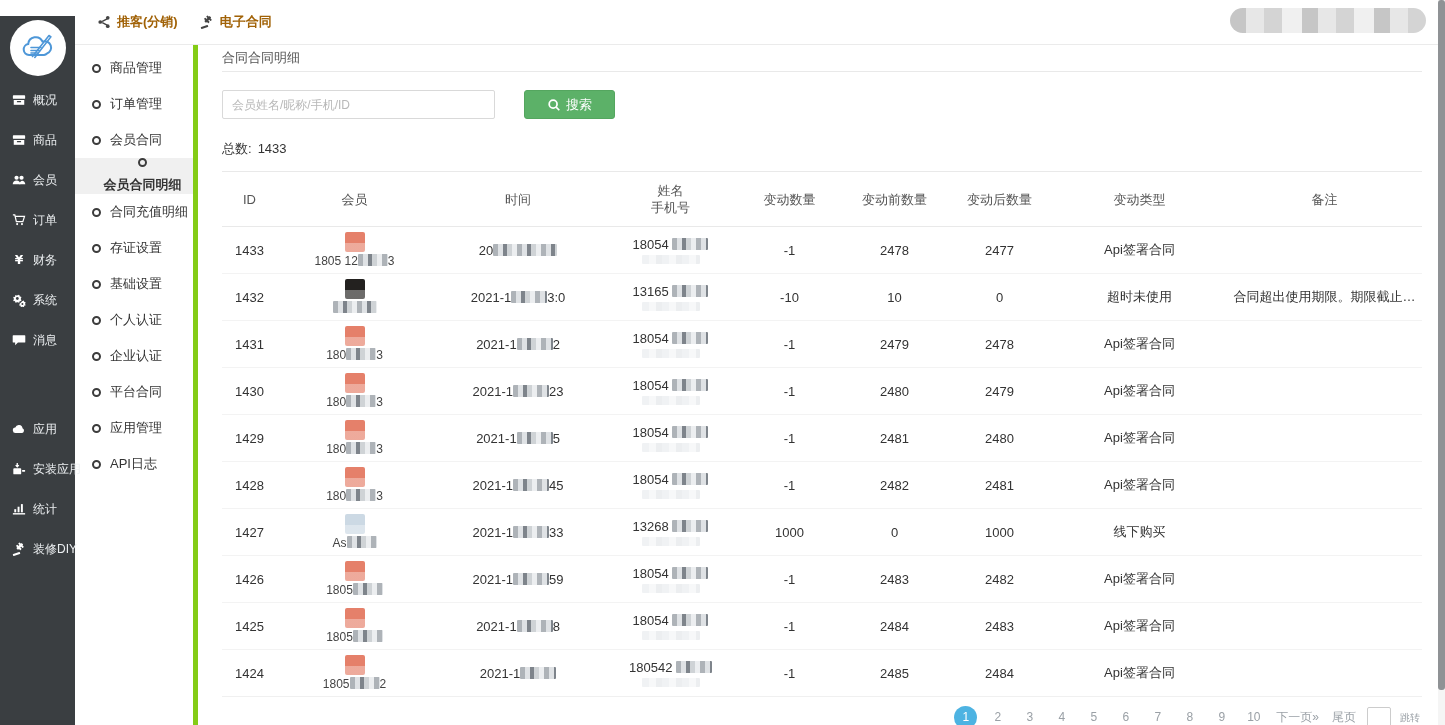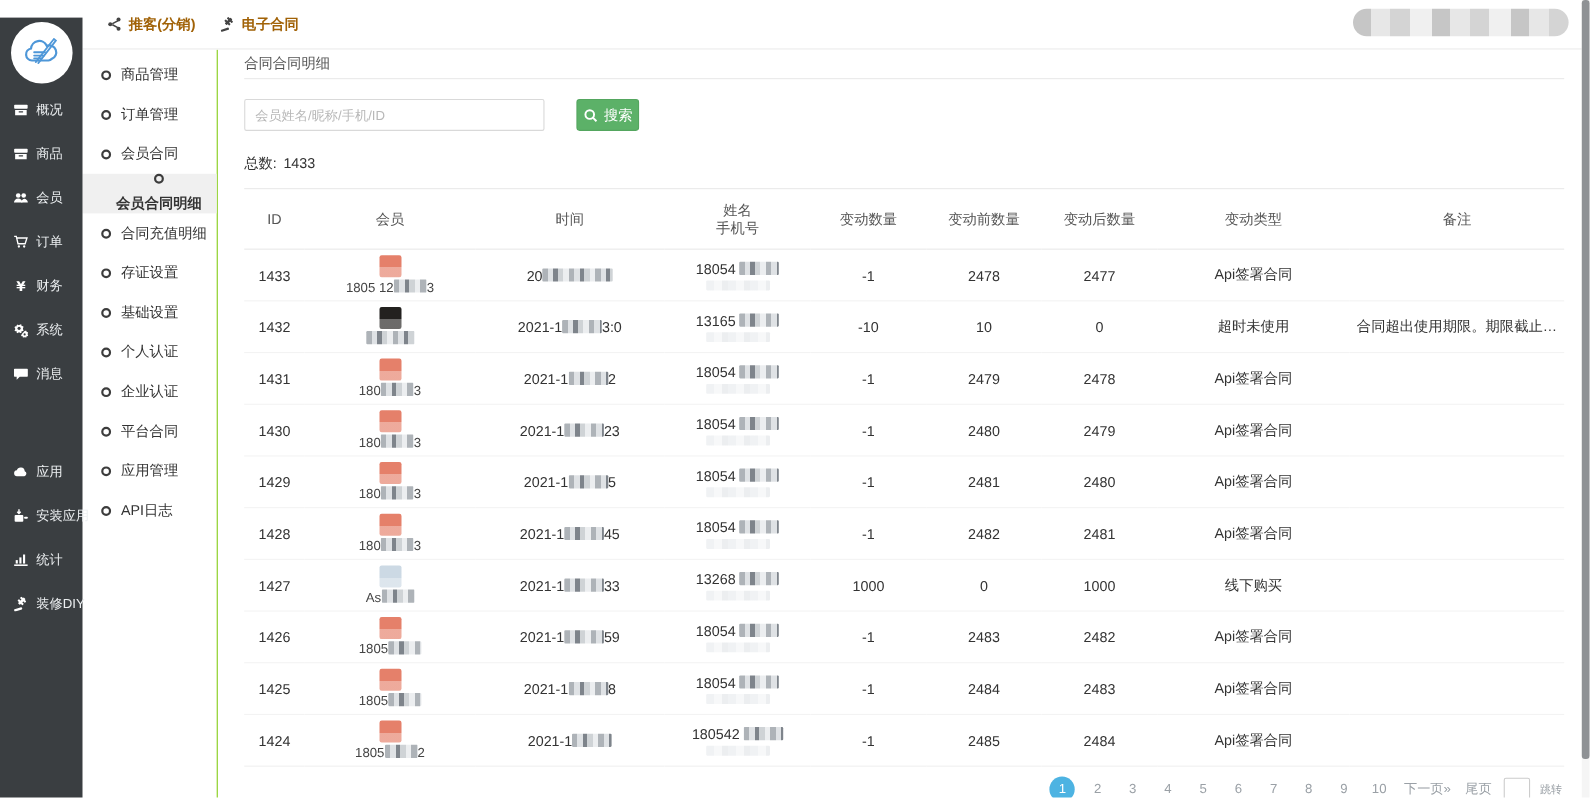--- a/index.html
+++ b/index.html
@@ -20,36 +20,36 @@
   .topbar { position:absolute; left:75px; top:0; right:7px; height:45px; background:#fff;
     border-bottom:1px solid #ebebeb; display:flex; align-items:center; z-index:20; }
   .top-tab { display:flex; align-items:center; gap:6px; font-weight:bold; font-size:13px;
     color:#a16207; margin-left:22px; cursor:pointer; }
   .top-tab .ic { color:#444; display:inline-flex; }
   .user-pill { position:absolute; right:12px; top:8px; width:196px; height:25px; border-radius:13px;
     background:repeating-linear-gradient(90deg,#c6c6c6 0 16px,#e7e7e7 16px 34px,#d4d4d4 34px 52px,#f0f0f0 52px 72px); }
 
   
   .submenu { position:absolute; left:75px; top:45px; bottom:0; width:123px; background:#fff;
-    border-right:1px solid #84cc16; padding-top:5px; z-index:10; }
+    border-right:5px solid #84cc16; padding-top:5px; z-index:10; }
   .sub-item { height:36px; display:flex; align-items:center; gap:9px; padding-left:17px;
     font-size:13px; color:#333; cursor:pointer; white-space:nowrap; }
   .sub-item .ring { width:9px; height:9px; border:2px solid #3c3c3c; border-radius:50%; flex:none; }
   .sub-item.active { background:#f0f0f0; font-weight:bold;flex-direction:column; }
 
   
   .content { position:absolute; left:198px; top:45px; right:7px; bottom:0; background:#fff;
     padding:0 16px 0 24px; overflow:hidden; }
   .page-title-row { height:27px; display:flex; align-items:center; border-bottom:1px solid #e9e9e9;
     font-size:13px; color:#555; }
   .search-row { margin-top:18px; display:flex; align-items:center; }
   .search-input { width:273px; height:29px; border:1px solid #d9d9d9; border-radius:2px;
     padding:0 9px; font-size:12px; color:#333; outline:none; font-family:inherit; }
   .search-input::placeholder { color:#b8b8b8; }
-  .search-btn { margin-left:29px; height:29px; padding:0 5px; background:#5cb168; border:1px solid #54a65f;
+  .search-btn { margin-left:29px; height:29px; padding:0 22px; background:#5cb168; border:1px solid #54a65f;
     border-radius:3px; color:#fff; font-size:13px; display:inline-flex; align-items:center; gap:5px;
     cursor:pointer; font-family:inherit; }
   .total-row { margin-top:21px; font-size:13px; color:#333; }
   .total-row .lbl { margin-right:6px; }
   .rule { margin-top:13px; border-top:1px solid #e9e9e9; }
 
   
   table { width:100%; border-collapse:collapse; table-layout:fixed; }
   th { font-weight:normal; color:#555; font-size:13px; padding:10px 4px; text-align:center;
     border-bottom:1px solid #e9e9e9; white-space:pre-line; line-height:17px; }

